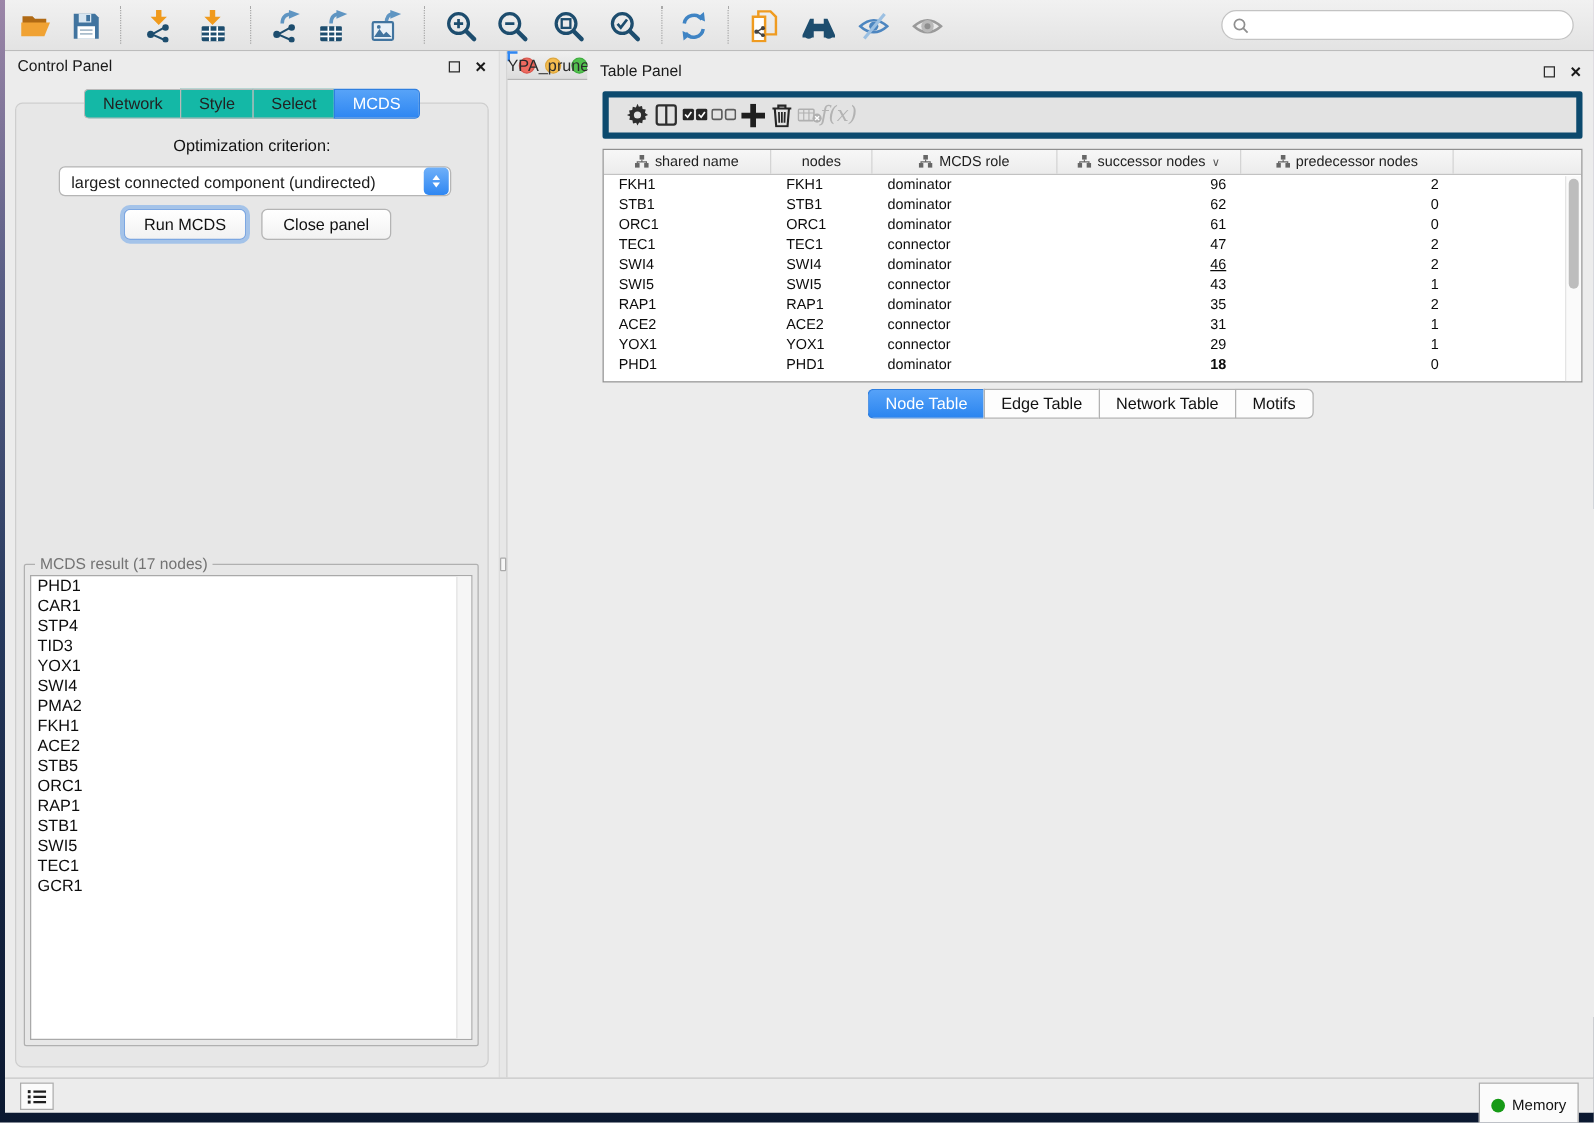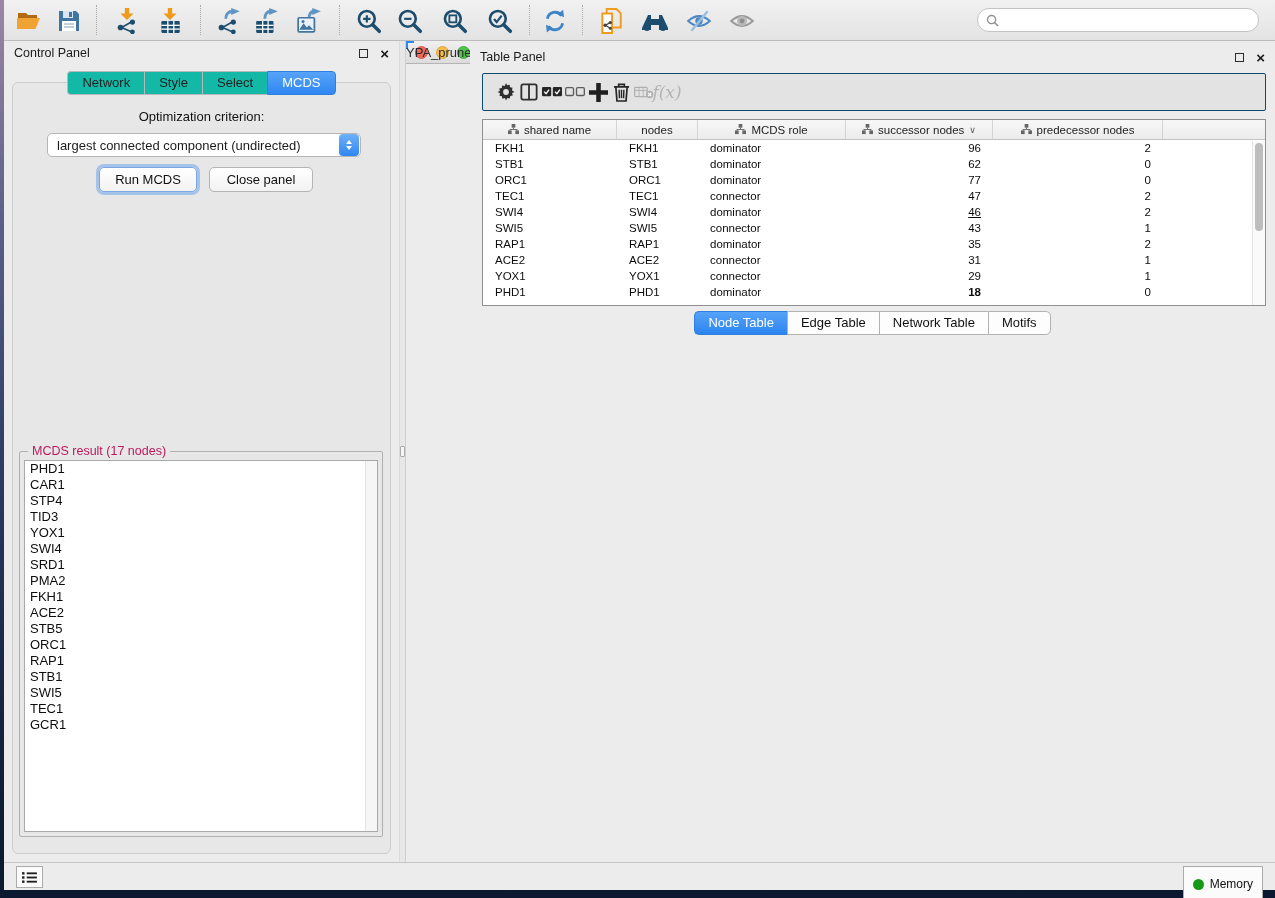--- a/index.html
+++ b/index.html
@@ -41,41 +41,41 @@
   .dropdown { position:absolute; left:34px; width:314px; top:50px; height:24px; background:#fff; border:1px solid #b5b5b5; border-radius:5px; display:flex; align-items:center; font-size:13px; }
   .dropdown .val { flex:1; padding-left:9px; white-space:nowrap; overflow:hidden; }
   .dropdown .caps { width:20px; height:22px; border-radius:4px; margin:0 1px 0 0; background:linear-gradient(#6fb0f9,#2f87f2); display:flex; flex-direction:column; align-items:center; justify-content:center; gap:2px; }
   .caps i { display:block; width:0; height:0; border-left:3.5px solid transparent; border-right:3.5px solid transparent; }
   .caps .up { border-bottom:4px solid #fff; }
   .caps .dn { border-top:4px solid #fff; }
   .btn { position:absolute; top:84px; height:25px; background:linear-gradient(#ffffff,#f2f2f2); border:1px solid #b4b4b4; border-radius:5px; font-size:13px; color:#111; display:flex; align-items:center; justify-content:center; cursor:pointer; font-family:"Liberation Sans",sans-serif; }
   .btn-run { left:86px; width:98px; border-color:#7ca7e2; box-shadow:0 0 0 3px rgba(110,165,235,.55); }
   .btn-close-panel { left:196px; width:104px; }
   .mcds-fieldset { position:absolute; left:6px; right:7px; top:368px; bottom:16px; border:1px solid #b0b0b0; border-radius:2px; }
-  .mcds-legend { position:absolute; top:-8px; left:8px; background:#e7e7e7; padding:0 4px; font-size:12.5px; color:#be185d; }
+  .mcds-legend { position:absolute; top:-8px; left:8px; background:#e7e7e7; padding:0 4px; font-size:12.5px; color:#737373; }
   .mcds-list { position:absolute; left:4px; right:4px; top:8px; bottom:4px; background:#fff; border:1px solid #a9a9a9; overflow:hidden; }
   .mcds-list .sb { position:absolute; top:0; bottom:0; right:0; width:12px; background:#f6f6f6; border-left:1px solid #e2e2e2; }
   .mcds-item { font-size:13px; line-height:16px; padding-left:5px; color:#0d0d0d; }
 
   
   .net-window { height:23px; flex:0 0 auto; position:relative; background:linear-gradient(#f0f0f0,#dcdcdc); border-bottom:1px solid #b5b5b5; display:flex; align-items:center; }
   .frame-corner { position:absolute; left:0; top:0; width:8px; height:8px; border-left:2px solid #2f87f2; border-top:2px solid #2f87f2; }
   .lights { display:flex; gap:8px; margin-left:9px; }
   .light { width:13px; height:13px; border-radius:50%; }
   .light.red { background:#ee6a5f; border:1px solid #d95950; }
   .light.yellow { background:#f5bd4f; border:1px solid #dda63c; }
   .light.green { background:#53c14f; border:1px solid #3fae3e; }
   .net-title { position:absolute; left:0; right:0; text-align:center; font-size:13px; color:#2b2b2b; }
   .net-canvas { flex:0 0 auto; height:496px; background:#ffffff; position:relative; overflow:hidden; }
   .net-canvas svg { position:absolute; left:0; top:0; }
   .hsplit { height:5px; background:#e9e9e9; flex:0 0 auto; }
 
   
   .table-panel { flex:1; background:#ececec; position:relative; min-height:0; }
-  .tp-toolbar { position:absolute; left:12px; right:9px; top:32px; height:38px; background:#e3e3e3; border:1px solid #0c4a6e; border-radius:2px; display:flex; align-items:center; gap:3px; padding-left:13px; }
+  .tp-toolbar { position:absolute; left:12px; right:9px; top:32px; height:38px; background:#e3e3e3; border:5px solid #0c4a6e; border-radius:2px; display:flex; align-items:center; gap:3px; padding-left:13px; }
   .tp-tool { width:20px; height:20px; display:flex; align-items:center; justify-content:center; cursor:pointer; }
   .fx { font-family:"DejaVu Serif", serif; font-style:italic; font-size:17px; color:#b3b3b3; }
   .table-wrap { position:absolute; left:12px; right:9px; top:78px; height:187px; background:#fff; border:1px solid #8f8f8f; overflow:hidden; }
   .thead { display:flex; height:20px; background:linear-gradient(#f7f7f7,#ececec); border-bottom:1px solid #c2c2c2; }
   .th { display:flex; align-items:center; justify-content:center; gap:5px; font-size:11.5px; color:#222; border-right:1px solid #d4d4d4; height:100%; cursor:pointer; }
   .tbody .tr { display:flex; height:16px; align-items:center; cursor:default; }
   .td { font-size:11.5px; color:#0c0c0c; padding:0 12px; white-space:nowrap; }
   .td.num { text-align:right; }
   .tscroll { position:absolute; right:0; top:21px; bottom:0; width:13px; background:#fafafa; border-left:1px solid #e4e4e4; }
   .tscroll .thumb { position:absolute; left:2px; right:2px; top:2px; height:88px; background:#bdbdbd; border-radius:5px; }
@@ -290,21 +290,20 @@
         <div class="mcds-fieldset">
           <span class="mcds-legend">MCDS result (17 nodes)</span>
           <div class="mcds-list">
             <div>
                 <div class="mcds-item">PHD1</div>
                 <div class="mcds-item">CAR1</div>
                 <div class="mcds-item">STP4</div>
                 <div class="mcds-item">TID3</div>
                 <div class="mcds-item">YOX1</div>
                 <div class="mcds-item">SWI4</div>
-                <div class="mcds-item">SRD1</div>
                 <div class="mcds-item">PMA2</div>
                 <div class="mcds-item">FKH1</div>
                 <div class="mcds-item">ACE2</div>
                 <div class="mcds-item">STB5</div>
                 <div class="mcds-item">ORC1</div>
                 <div class="mcds-item">RAP1</div>
                 <div class="mcds-item">STB1</div>
                 <div class="mcds-item">SWI5</div>
                 <div class="mcds-item">TEC1</div>
                 <div class="mcds-item">GCR1</div>
@@ -1220,21 +1219,21 @@
                 <div class="td" style="width: 134px;">STB1</div>
                 <div class="td" style="width: 81px;">STB1</div>
                 <div class="td" style="width: 148px;">dominator</div>
                 <div class="td num" style="width: 147px;">62</div>
                 <div class="td num" style="width: 170px;">0</div>
               </div>
               <div class="tr">
                 <div class="td" style="width: 134px;">ORC1</div>
                 <div class="td" style="width: 81px;">ORC1</div>
                 <div class="td" style="width: 148px;">dominator</div>
-                <div class="td num" style="width: 147px;">77</div>
+                <div class="td num" style="width: 147px;">61</div>
                 <div class="td num" style="width: 170px;">0</div>
               </div>
               <div class="tr">
                 <div class="td" style="width: 134px;">TEC1</div>
                 <div class="td" style="width: 81px;">TEC1</div>
                 <div class="td" style="width: 148px;">connector</div>
                 <div class="td num" style="width: 147px;">47</div>
                 <div class="td num" style="width: 170px;">2</div>
               </div>
               <div class="tr">

